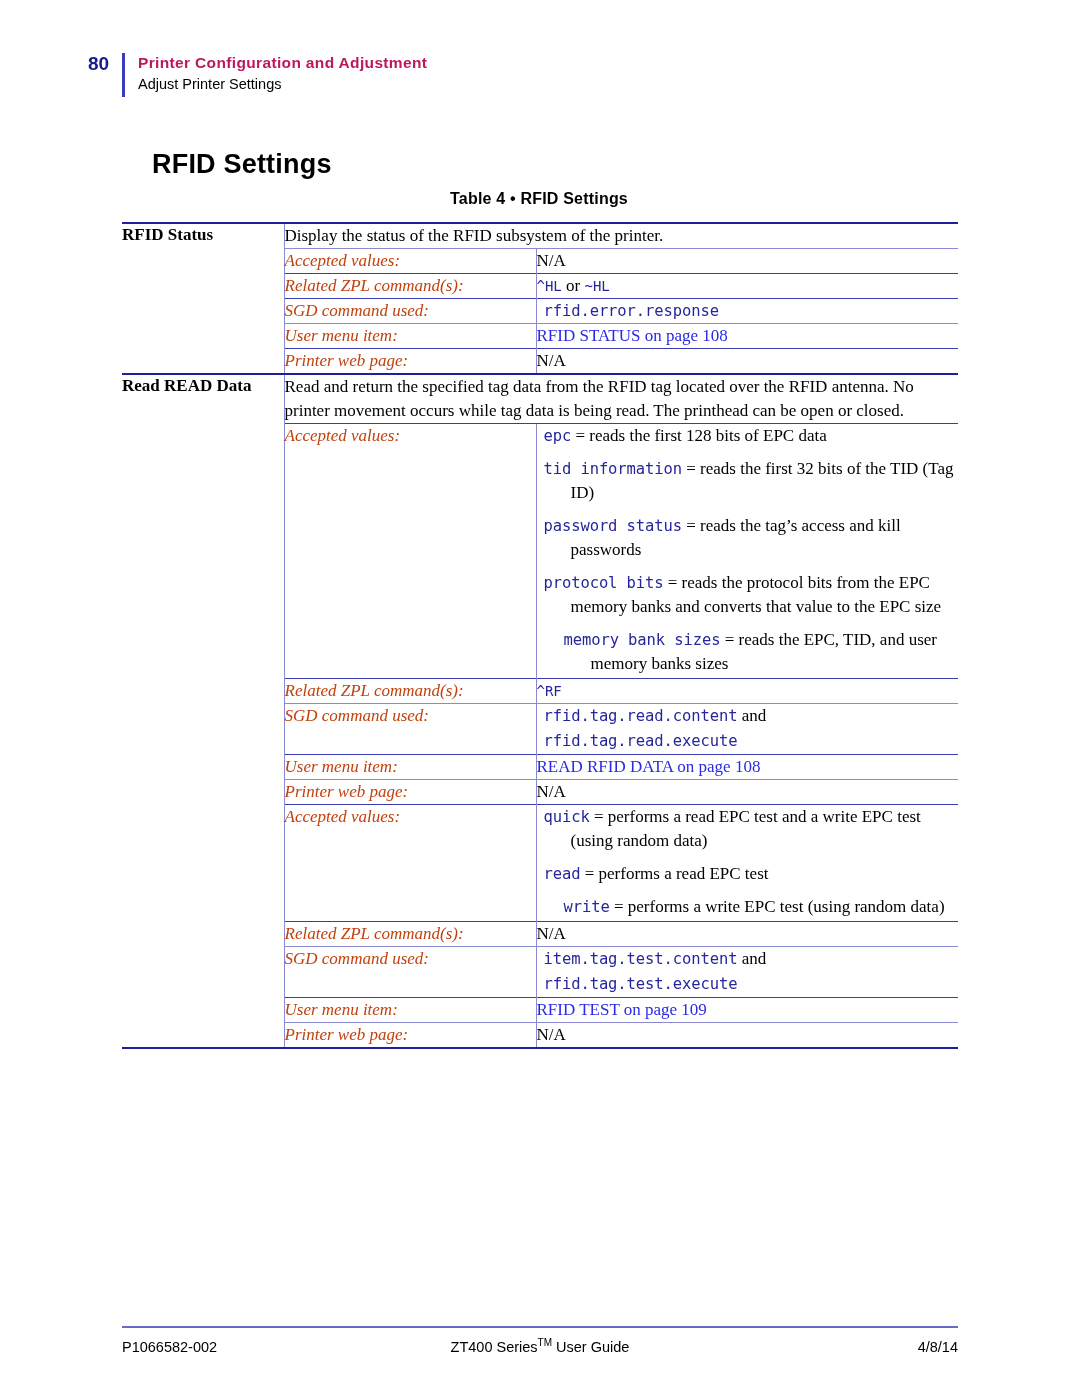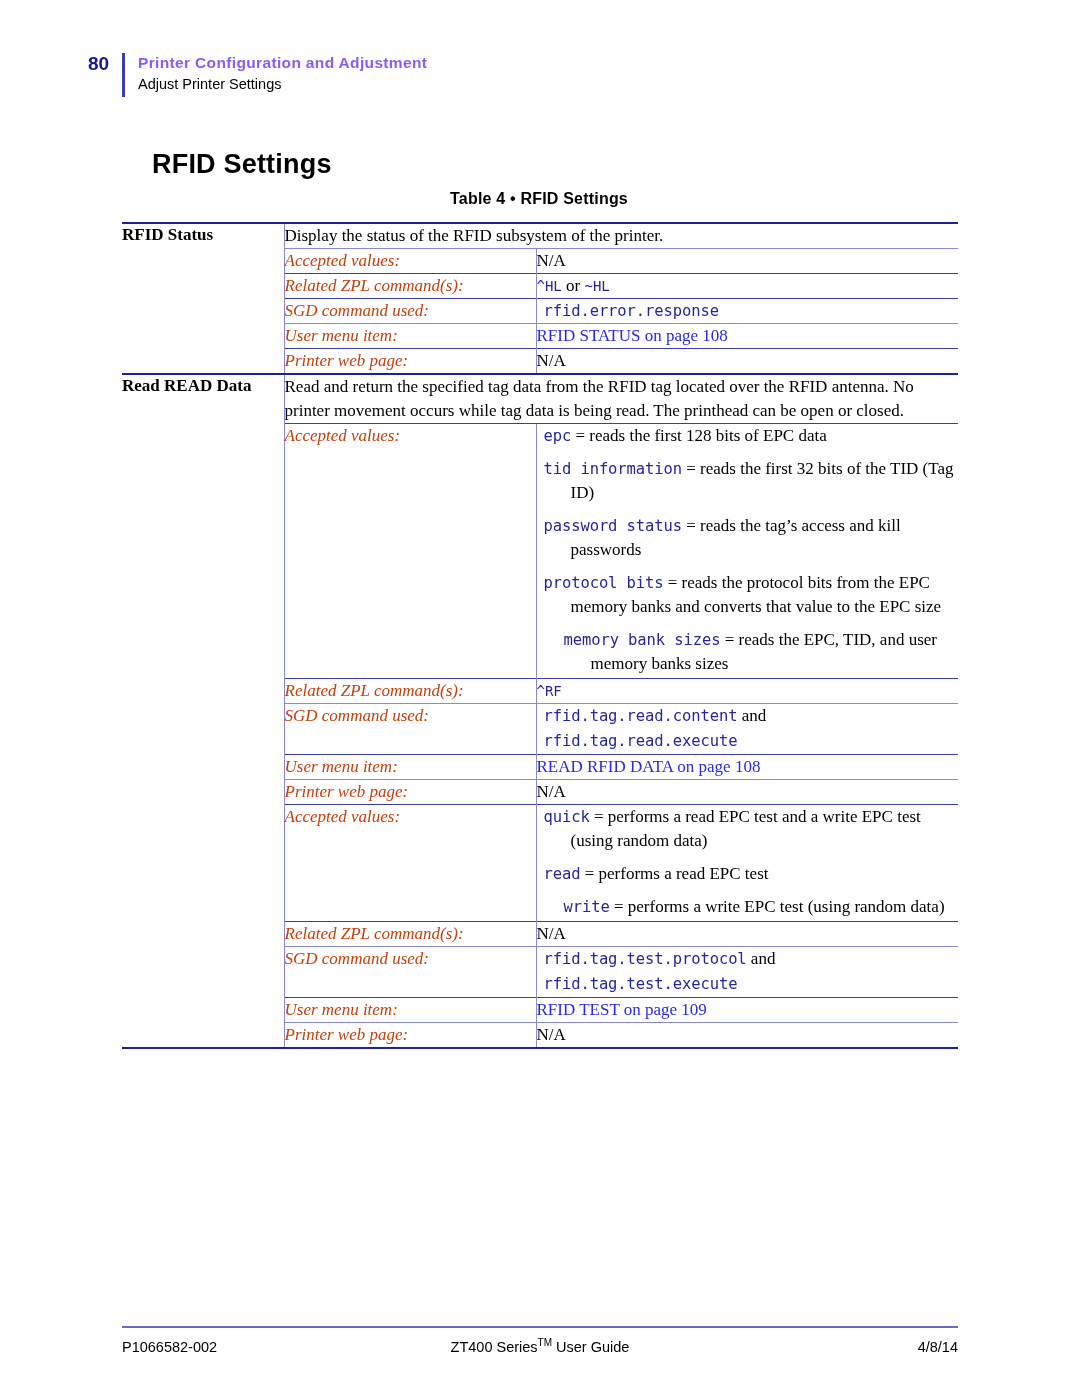--- a/index.html
+++ b/index.html
@@ -41,21 +41,21 @@
     margin: 1px 13px 0 4px;
     min-height: 44px;
   }
   .header-text {
     font-family: "Liberation Sans", sans-serif;
   }
   .header-title {
     font-weight: bold;
     font-size: 15.5px;
     letter-spacing: 0.35px;
-    color: #8b5cf6;
+    color: #be185d;
     line-height: 21px;
   }
   .header-sub {
     font-weight: normal;
     font-size: 14.5px;
     color: #000000;
     line-height: 20px;
     margin-top: 1px;
   }
 
@@ -341,21 +341,21 @@
   <tr class="sub-row-strong">
     <td></td>
     <td class="cell-field vline-left bordered">Related ZPL command(s):</td>
     <td class="cell-value vline-left bordered">N/A</td>
   </tr>
   <tr class="sub-row">
     <td></td>
     <td class="cell-field vline-left bordered">SGD command used:</td>
     <td class="cell-value vline-left bordered">
       <div class="value-line">
-        <span class="code">rfid.tag.test.protocol</span><span class="plain"> and</span>
+        <span class="code">item.tag.test.content</span><span class="plain"> and</span>
       </div>
       <div class="value-line">
         <span class="code">rfid.tag.test.execute</span>
       </div>
     </td>
   </tr>
   <tr class="sub-row-strong">
     <td></td>
     <td class="cell-field vline-left bordered">User menu item:</td>
     <td class="cell-value vline-left bordered">

